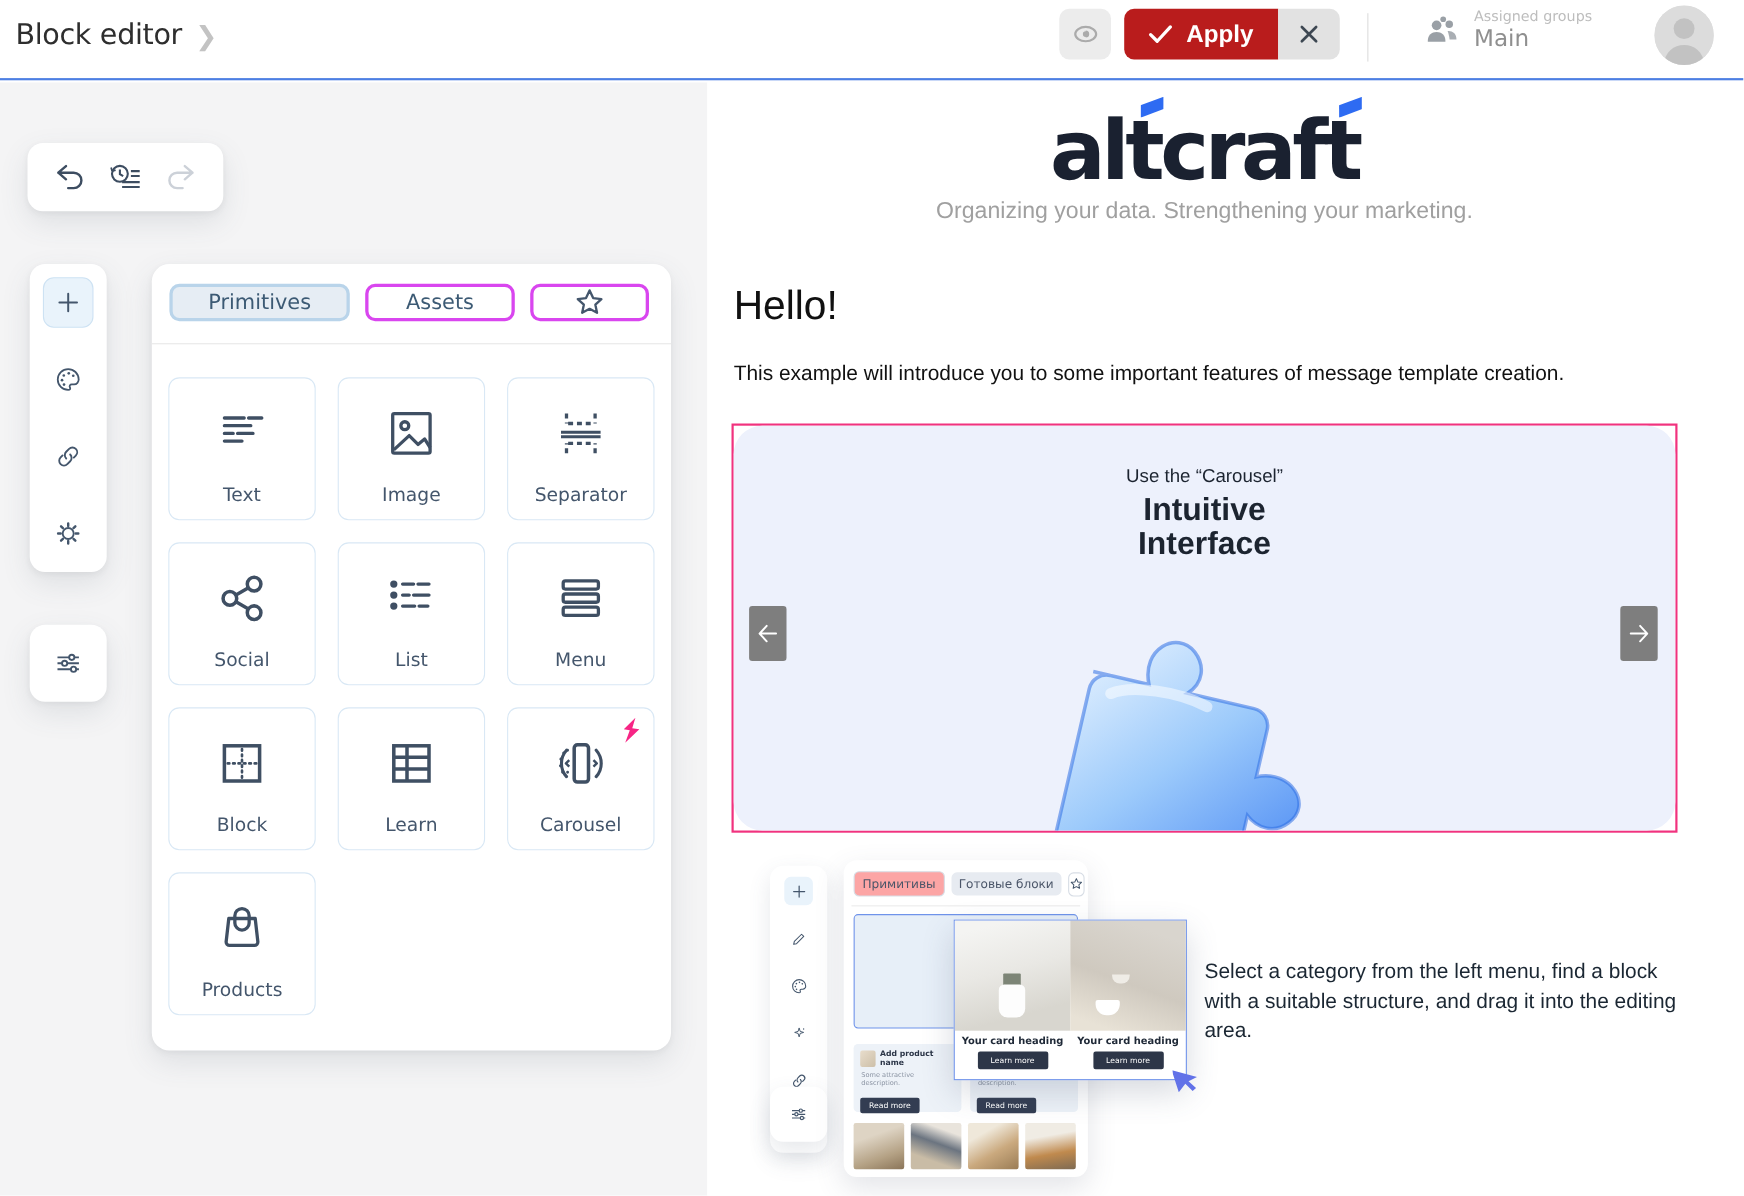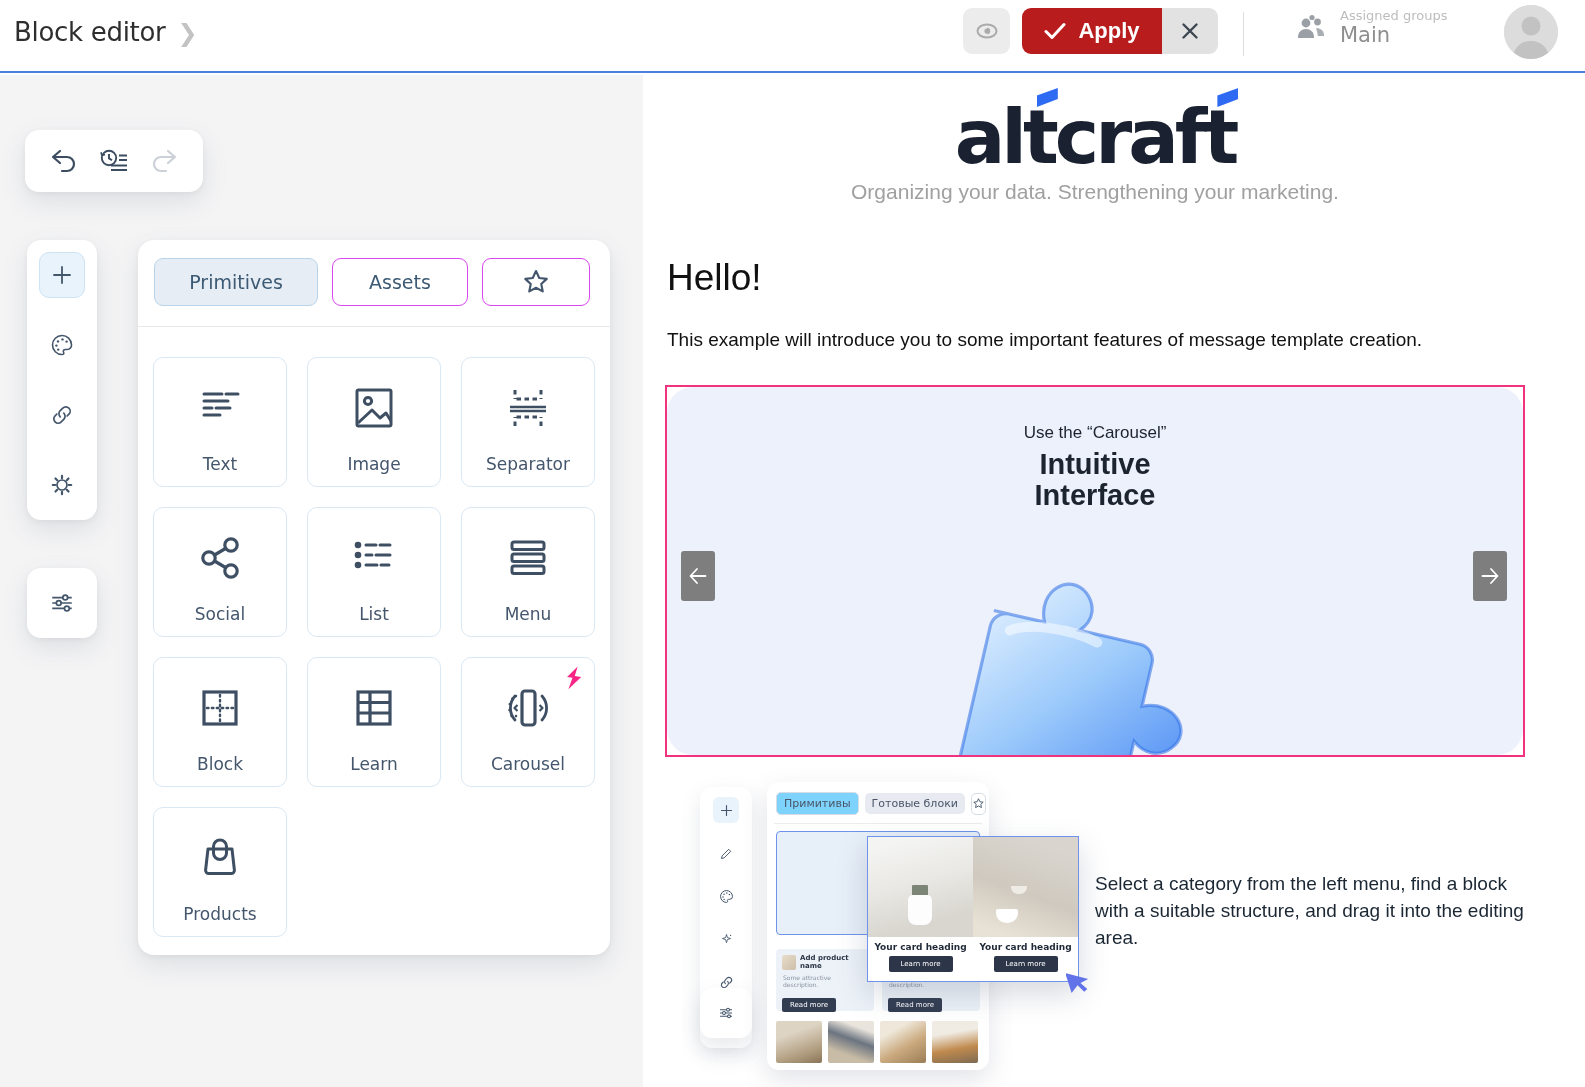--- a/index.html
+++ b/index.html
@@ -40,22 +40,22 @@
   .rail { position:absolute; left:27px; top:165px; width:70px; padding:12px 0; display:flex;
           flex-direction:column; align-items:center; gap:24px; }
   .rail-btn { width:46px; height:46px; border-radius:10px; border:none; background:transparent;
               display:flex; align-items:center; justify-content:center; cursor:pointer; }
   .rail-btn.active { background:#e9f3fb; border:1px solid #cde2f3; }
   .sliders-btn { position:absolute; left:27px; top:493px; width:70px; height:70px; display:flex;
                  align-items:center; justify-content:center; cursor:pointer; border:none; }
 
   .panel { position:absolute; left:138px; top:165px; width:472px; height:715px; border-radius:16px; }
   .tabs { display:flex; gap:14px; padding:18px 16px 0 16px; }
-  .tab { height:48px; border-radius:9px; font-size:19px; color:#3c5a74; display:flex;
-         align-items:center; justify-content:center; cursor:pointer; background:#fff; border:1px solid #d946ef; }
+  .tab { height:34px; border-radius:9px; font-size:19px; color:#3c5a74; display:flex;
+         align-items:center; justify-content:center; cursor:pointer; background:#fff; border:3px solid #d946ef; }
   .tab.active { background:#e6edf4; border-color:#b9d4ea; }
   .tab.t1 { width:164px; } .tab.t2 { width:136px; } .tab.star { width:108px; }
   .panel-divider { height:1px; background:#e8e8e8; margin:20px 0 0 0; }
   .blocks { display:grid; grid-template-columns:repeat(3,134px); gap:20px; padding:30px 15px; }
   .block-card { position:relative; width:134px; height:130px; border:1px solid #d9e8f5; border-radius:10px;
                 display:flex; flex-direction:column; align-items:center; justify-content:flex-end;
                 padding-bottom:12px; cursor:grab; background:#fff; }
   .block-card .bicon { position:absolute; top:22px; left:50%; transform:translateX(-50%); }
   .block-label { font-size:17px; color:#44566c; }
   .bolt { position:absolute; top:8px; right:12px; }
@@ -95,21 +95,21 @@
                flex-direction:column; align-items:center; gap:17px; }
   .mini-rail .mi { width:26px; height:26px; display:flex; align-items:center; justify-content:center; }
   .mini-rail .mi.on { background:#e9f3fb; border-radius:6px; }
   .mini-sliders { position:absolute; left:5px; top:218px; width:52px; height:50px; background:#fff;
                   border-radius:12px; box-shadow:0 8px 20px rgba(80,90,110,.14);
                   display:flex; align-items:center; justify-content:center; }
   .mini-panel { position:absolute; left:72px; top:12px; width:222px; height:288px; background:#fff;
                 border-radius:12px; box-shadow:0 10px 26px rgba(80,90,110,.16); padding:10px 9px; }
   .mini-tabs { display:flex; gap:6px; align-items:center; }
   .mini-tab { font-size:11px; color:#4a5568; padding:4px 7px; border-radius:5px; white-space:nowrap; }
-  .mini-tab.b1 { border:1px solid #d7dde5; background:#7dd3fc; }
+  .mini-tab.b1 { border:1px solid #d7dde5; background:#fca5a5; }
   .mini-tab.b2 { background:#e7ebf1; }
   .mini-star { width:26px; height:22px; border:1px solid #d7dde5; border-radius:5px;
                display:flex; align-items:center; justify-content:center; }
   .mini-div { height:1px; background:#ececec; margin:8px -2px 7px -2px; }
   .mini-edit { height:104px; background:#e7eff8; border:1.5px solid #6f93ea; border-radius:4px; }
   .mini-products { display:flex; gap:8px; margin-top:14px; }
   .mini-prod { width:98px; height:62px; background:#edf2f8; border-radius:4px; padding:5px 6px; }
   .mp-row { display:flex; align-items:center; gap:4px; }
   .mp-thumb { width:15px; height:15px; border-radius:2px; background:linear-gradient(135deg,#e8ddcc,#cdbfa8); }
   .mp-name { font-size:7px; font-weight:bold; color:#2b3547; }

